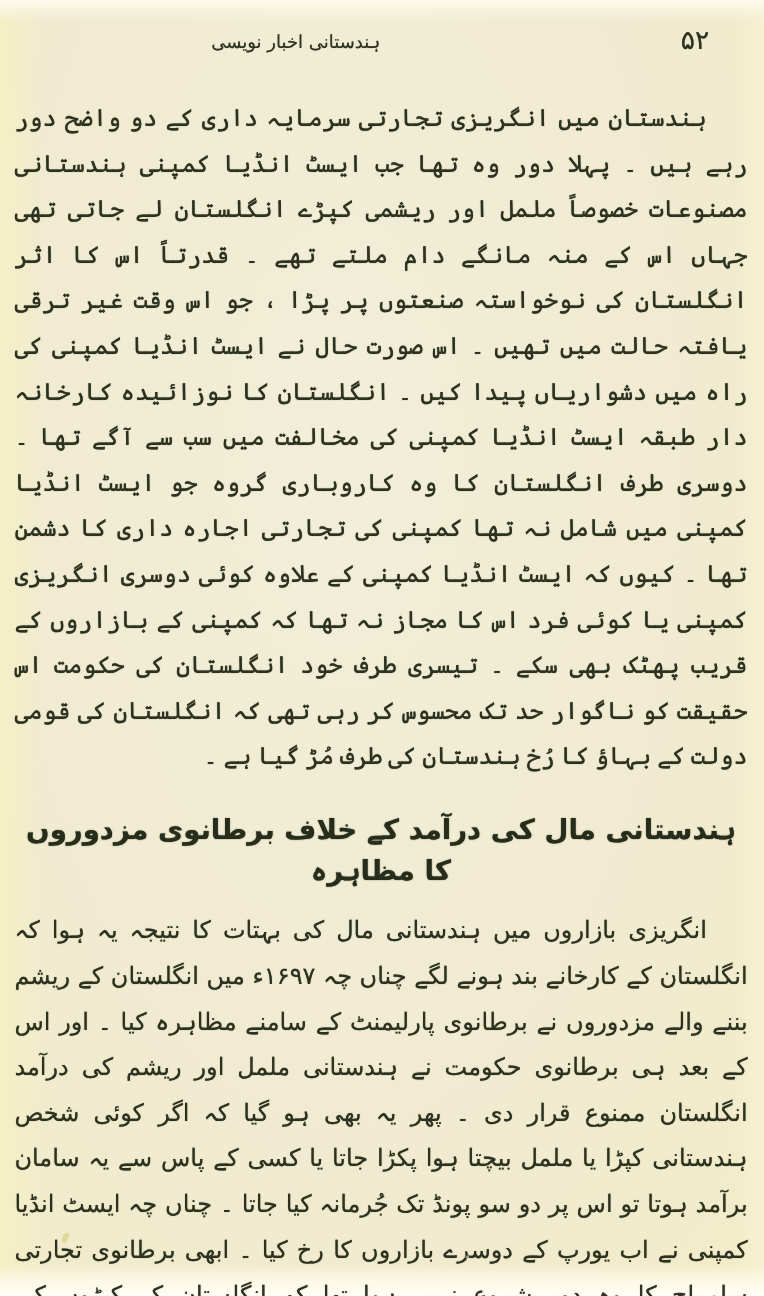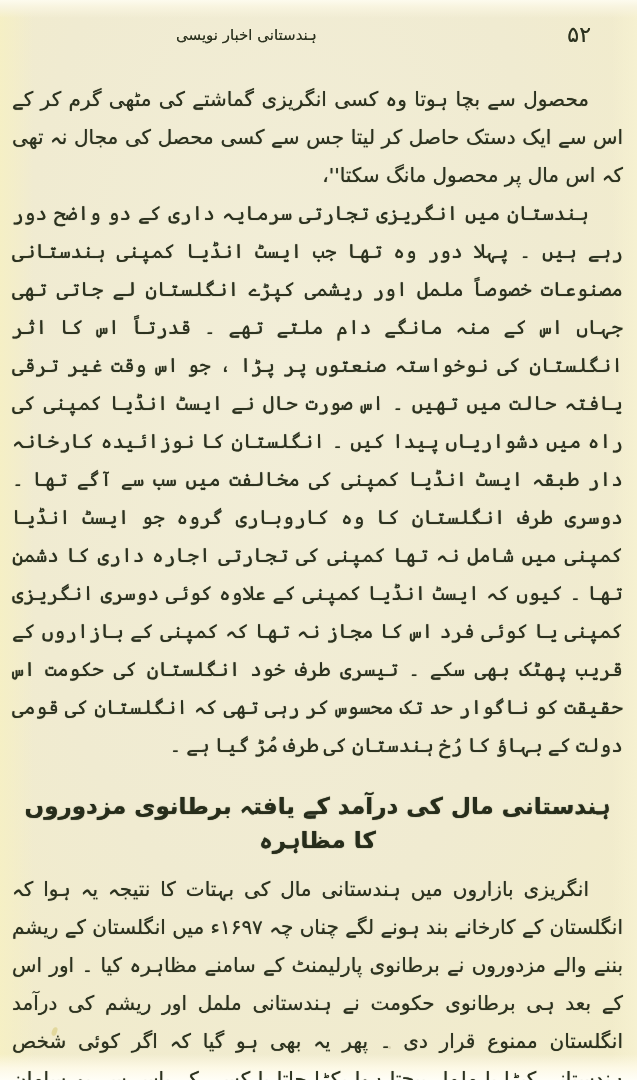--- a/index.html
+++ b/index.html
@@ -72,22 +72,21 @@
 <body>
 
 <div class="page">
 
   <div class="header">
     <span class="page-number">۵۲</span>
     <span class="running-title">ہندستانی اخبار نویسی</span>
   </div>
 
   <div class="body-text">
-    <p class="para">محصول سے بچا ہوتا وہ کسی انگریزی گماشتے کی مٹھی گرم کر کے اس سے ایک دستک حاصل کر لیتا جس سے کسی محصل کی مجال نہ تھی کہ اس مال پر محصول مانگ سکتا''،</p>
     <p class="para no-space">ہندستان میں انگریزی تجارتی سرمایہ داری کے دو واضح دور رہے ہیں ۔ پہلا دور وہ تھا جب ایسٹ انڈیا کمپنی ہندستانی مصنوعات خصوصاً ململ اور ریشمی کپڑے انگلستان لے جاتی تھی جہاں اس کے منہ مانگے دام ملتے تھے ۔ قدرتاً اس کا اثر انگلستان کی نوخواستہ صنعتوں پر پڑا ، جو اس وقت غیر ترقی یافتہ حالت میں تھیں ۔ اس صورت حال نے ایسٹ انڈیا کمپنی کی راہ میں دشواریاں پیدا کیں ۔ انگلستان کا نوزائیدہ کارخانہ دار طبقہ ایسٹ انڈیا کمپنی کی مخالفت میں سب سے آگے تھا ۔ دوسری طرف انگلستان کا وہ کاروباری گروہ جو ایسٹ انڈیا کمپنی میں شامل نہ تھا کمپنی کی تجارتی اجارہ داری کا دشمن تھا ۔ کیوں کہ ایسٹ انڈیا کمپنی کے علاوہ کوئی دوسری انگریزی کمپنی یا کوئی فرد اس کا مجاز نہ تھا کہ کمپنی کے بازاروں کے قریب پھٹک بھی سکے ۔ تیسری طرف خود انگلستان کی حکومت اس حقیقت کو ناگوار حد تک محسوس کر رہی تھی کہ انگلستان کی قومی دولت کے بہاؤ کا رُخ ہندستان کی طرف مُڑ گیا ہے ۔</p>
-    <h2 class="section-heading">ہندستانی مال کی درآمد کے یافتہ برطانوی مزدوروں کا مظاہرہ</h2>
+    <h2 class="section-heading">ہندستانی مال کی درآمد کے خلاف برطانوی مزدوروں کا مظاہرہ</h2>
     <p class="para">انگریزی بازاروں میں ہندستانی مال کی بہتات کا نتیجہ یہ ہوا کہ انگلستان کے کارخانے بند ہونے لگے چناں چہ ۱۶۹۷ء میں انگلستان کے ریشم بننے والے مزدوروں نے برطانوی پارلیمنٹ کے سامنے مظاہرہ کیا ۔ اور اس کے بعد ہی برطانوی حکومت نے ہندستانی ململ اور ریشم کی درآمد انگلستان ممنوع قرار دی ۔ پھر یہ بھی ہو گیا کہ اگر کوئی شخص ہندستانی کپڑا یا ململ بیچتا ہوا پکڑا جاتا یا کسی کے پاس سے یہ سامان برآمد ہوتا تو اس پر دو سو پونڈ تک جُرمانہ کیا جاتا ۔ چناں چہ ایسٹ انڈیا کمپنی نے اب یورپ کے دوسرے بازاروں کا رخ کیا ۔ ابھی برطانوی تجارتی سامراج کا وہ دور شروع نہیں ہوا تھا کہ انگلستان کے کپڑوں کی ہندستانی بازاروں میں کھپت ہوتی ''سترھویں اور اٹھارھویں صدی میں،، بقول جنسن جب ہندستان</p>
   </div>
 
   <div class="speck-1"></div>
   <div class="speck-2"></div>
 
 </div>
 
 </body></html>

